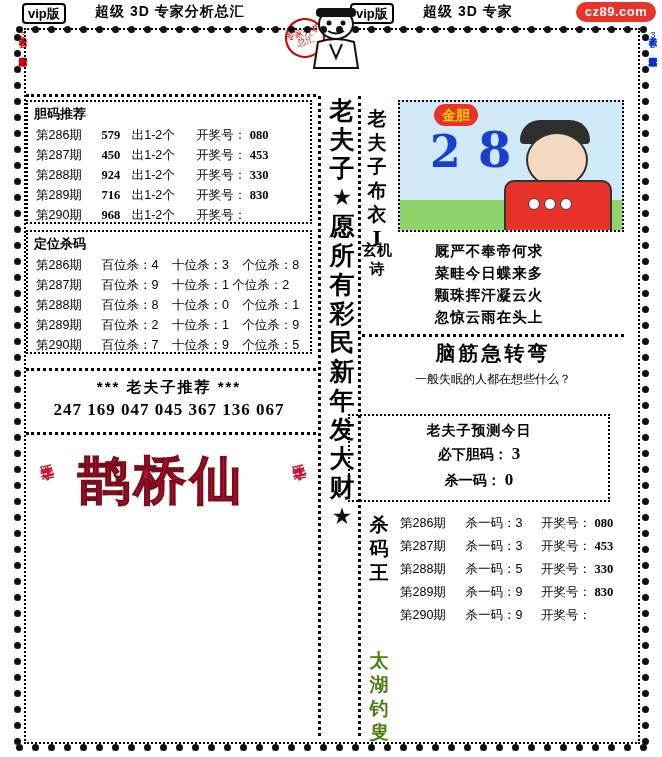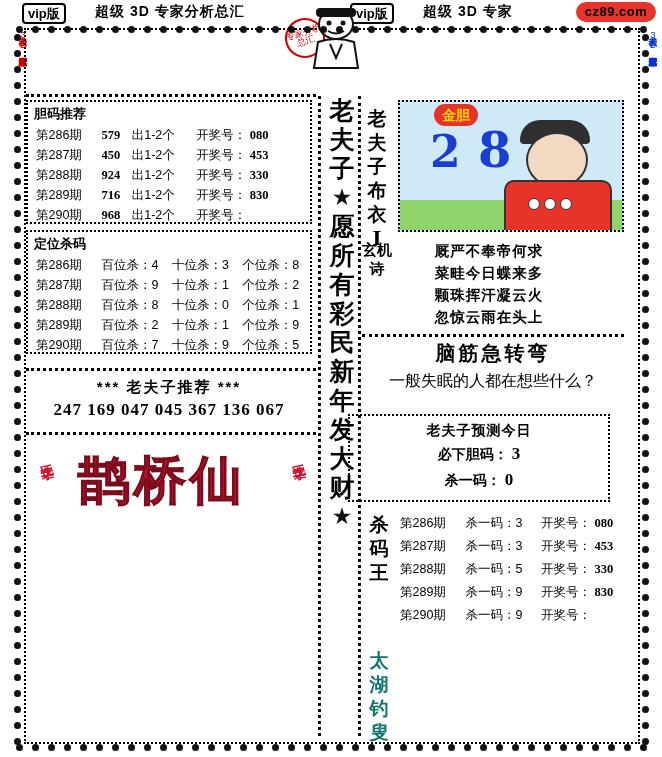--- a/index.html
+++ b/index.html
@@ -16,21 +16,21 @@
     display:inline-block;border:2px solid #000;border-radius:4px;
     padding:0 4px;font-size:13px;font-weight:bold;line-height:17px;
     background:#fff;color:#000;
   }
   .topbar .t1{position:absolute;left:22px;top:3px;}
   .topbar .t2{position:absolute;left:95px;top:3px;font-size:14px;font-weight:bold;letter-spacing:1px;}
   .topbar .t3{position:absolute;left:350px;top:3px;}
   .topbar .t4{position:absolute;left:423px;top:3px;font-size:14px;font-weight:bold;letter-spacing:1px;}
   .logo{
     position:absolute;right:6px;top:2px;width:80px;height:20px;border-radius:10px;
-    background:#e8332a;color:#000000;font-size:13px;font-weight:bold;
+    background:#e8332a;color:#ffffff;font-size:13px;font-weight:bold;
     text-align:center;line-height:20px;letter-spacing:0.5px;
   }
   .dot{position:absolute;width:7px;height:7px;border-radius:50%;background:#111;}
 
   
   .sidecol{
     position:absolute;width:26px;font-size:9px;line-height:10px;
     color:#111;writing-mode:vertical-rl;text-orientation:upright;
     letter-spacing:0px;overflow:hidden;
   }
@@ -142,21 +142,21 @@
     font-family:"DejaVu Serif","Liberation Serif",serif;}
   .xuanji{
     position:absolute;left:362px;top:240px;width:30px;text-align:center;
     font-size:15px;line-height:19px;font-weight:bold;
   }
 
   .naojin{
     position:absolute;left:362px;top:340px;width:262px;height:46px;
   }
   .naojin .hdr{font-size:20px;font-weight:bold;text-align:center;letter-spacing:3px;}
-  .naojin .q{font-size:16px;text-align:center;margin-top:4px;}
+  .naojin .q{font-size:12px;text-align:center;margin-top:4px;}
 
   .forecast{
     position:absolute;left:348px;top:414px;width:262px;height:88px;
     border:2px dotted #000;box-sizing:border-box;padding-top:6px;
   }
   .forecast .l1{font-size:14px;font-weight:bold;text-align:center;letter-spacing:1px;}
   .forecast .l2{font-size:14px;font-weight:bold;text-align:center;margin-top:4px;}
   .forecast .l3{font-size:14px;font-weight:bold;text-align:center;margin-top:6px;}
   .forecast .big{font-size:17px;font-family:"Liberation Serif","DejaVu Serif",serif;}
 
@@ -165,21 +165,21 @@
     font-size:19px;font-weight:bold;line-height:24px;
     font-family:"DejaVu Serif","Liberation Serif",serif;
   }
   .ktable{position:absolute;left:400px;top:512px;width:224px;}
   .ktable .krow{font-size:12.5px;line-height:23px;white-space:nowrap;}
   .ktable .krow .a{display:inline-block;width:62px;}
   .ktable .krow .b{display:inline-block;width:72px;}
 
   .taihu{
     position:absolute;left:362px;top:648px;width:34px;text-align:center;
-    font-size:19px;font-weight:bold;line-height:24px;color:#0f766e;
+    font-size:19px;font-weight:bold;line-height:24px;color:#4d7c0f;
     font-family:"DejaVu Serif","Liberation Serif",serif;
   }
 </style>
 </head>
 <body>
 
 <div class="page">
 
   <div class="topbar">
     <span class="vip t1">vip版</span>
@@ -254,21 +254,21 @@
     <div class="row">
       <span class="lbl">第286期</span>
       <span class="seg">百位杀：4</span>
       <span class="seg" style="margin-left:10px">十位杀：3</span>
       <span class="seg" style="margin-left:10px">个位杀：8</span>
     </div>
     <div class="row">
       <span class="lbl">第287期</span>
       <span class="seg">百位杀：9</span>
       <span class="seg" style="margin-left:10px">十位杀：1</span>
-      <span class="seg" style="margin-left:10px">个位杀：2</span>
+      <span class="seg" style="">个位杀：2</span>
     </div>
     <div class="row">
       <span class="lbl">第288期</span>
       <span class="seg">百位杀：8</span>
       <span class="seg" style="margin-left:10px">十位杀：0</span>
       <span class="seg" style="margin-left:10px">个位杀：1</span>
     </div>
     <div class="row">
       <span class="lbl">第289期</span>
       <span class="seg">百位杀：2</span>

